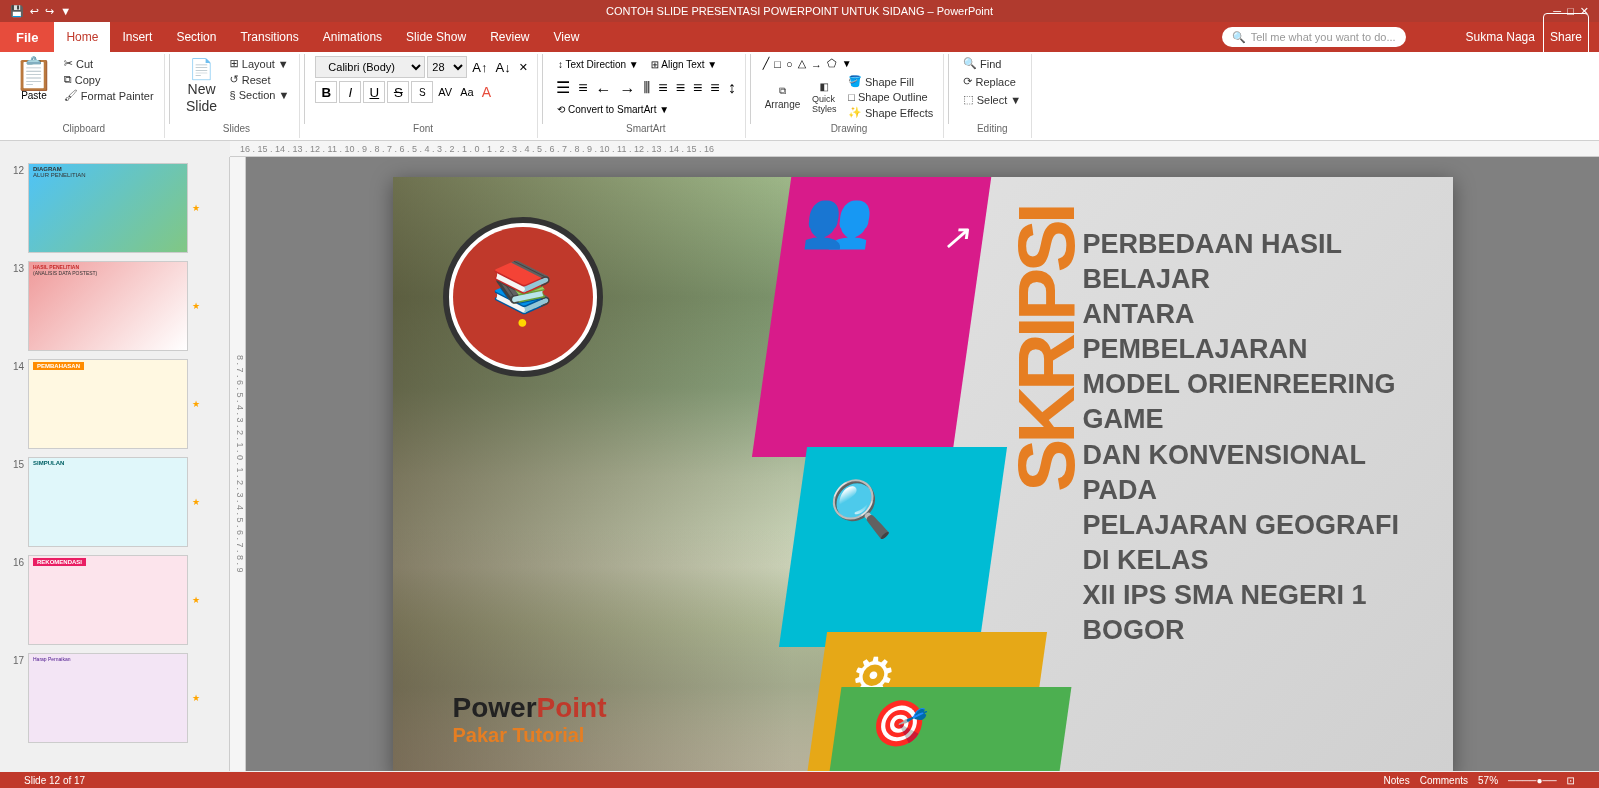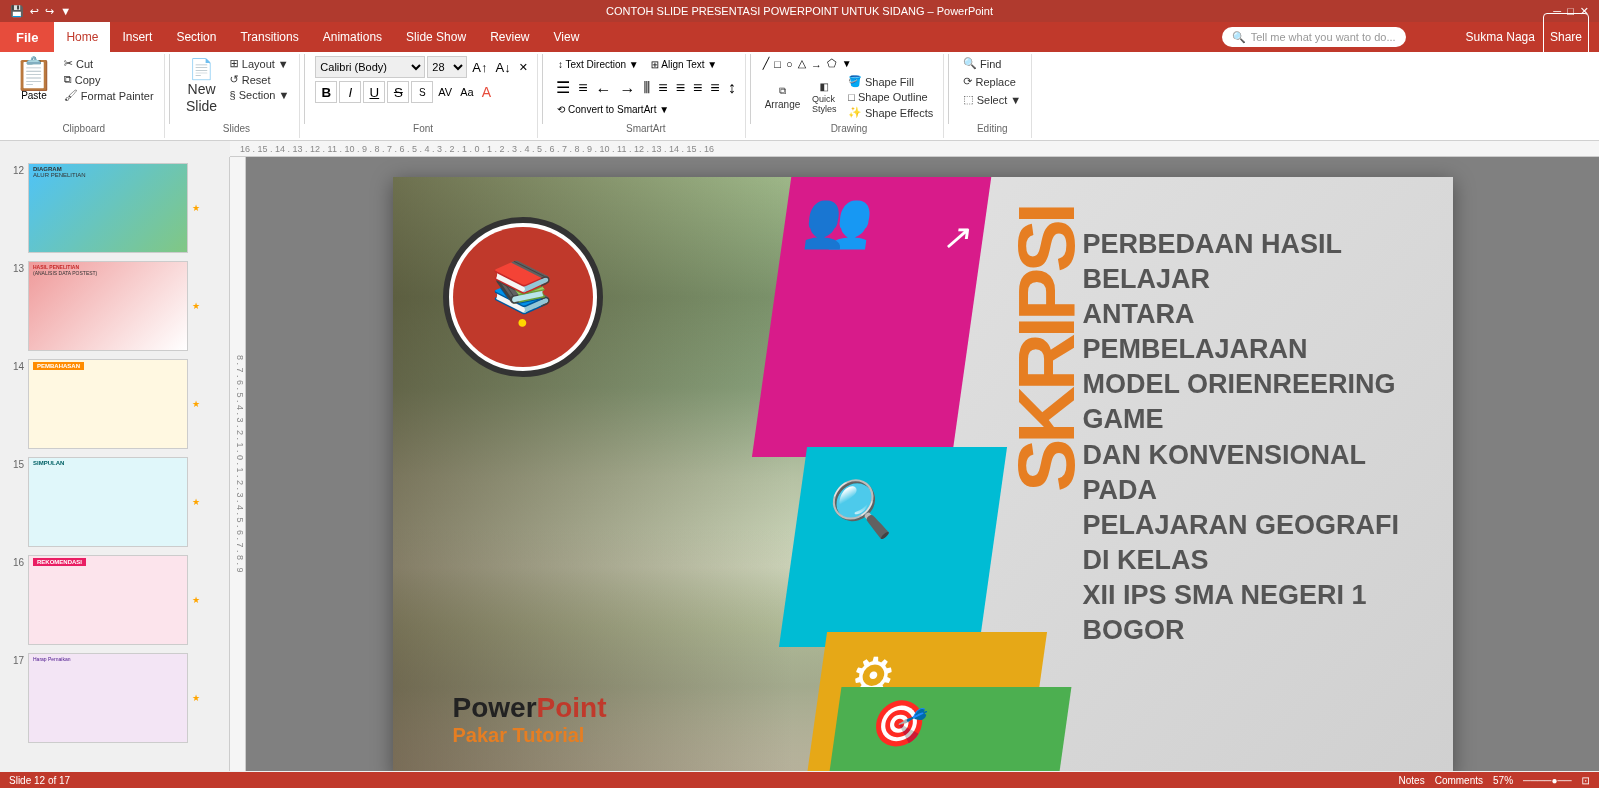--- a/index.html
+++ b/index.html
@@ -294,21 +294,21 @@
       font-weight: 700;
       color: #e67e22;
     }
 
     
     .status-bar {
       background: #c0392b;
       height: 16px;
       display: flex;
       align-items: center;
-      padding: 0 9px;
+      padding: 0 24px;
       font-size: 10px;
       color: white;
       gap: 12px;
       position: fixed;
       bottom: 0;
       left: 0;
       right: 0;
     }
     .status-right { margin-left: auto; display: flex; gap: 10px; align-items: center; }
 
@@ -428,21 +428,21 @@
         </div>
       </div>
       <div class="ribbon-group-label">Slides</div>
     </div>
 
     <div class="separator"></div>
 
     <div class="ribbon-group">
       <div class="ribbon-group-content" style="flex-direction:column;gap:3px;">
         <div class="ribbon-row">
-          <select style="font-size:11px;width:110px;height:22px;border:1px solid #ccc;">
+          <select style="font-size:11px;width:110px;height:22px;border:1px solid #ccc;padding-left:8px;">
             <option>Calibri (Body)</option>
           </select>
           <select style="font-size:11px;width:40px;height:22px;border:1px solid #ccc;">
             <option>28</option>
           </select>
           <span style="cursor:pointer;font-size:13px;padding:1px 3px;">A↑</span>
           <span style="cursor:pointer;font-size:13px;padding:1px 3px;">A↓</span>
           <span style="cursor:pointer;font-size:11px;padding:1px 3px;">✕</span>
         </div>
         <div class="ribbon-row">

